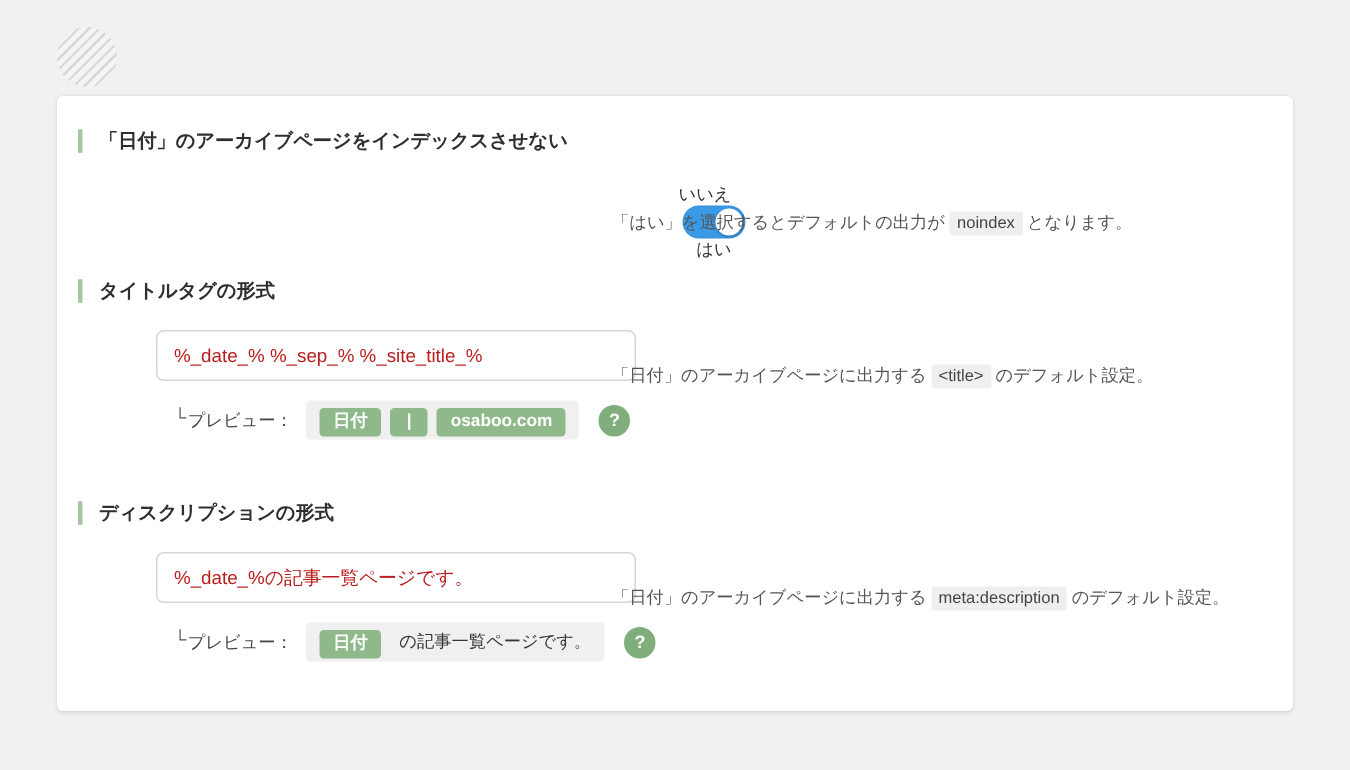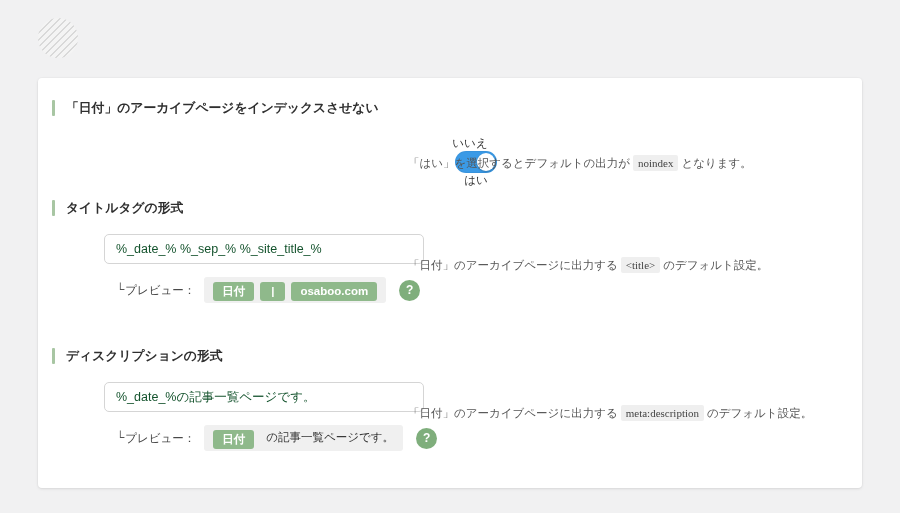--- a/index.html
+++ b/index.html
@@ -42,21 +42,21 @@
     font-weight: bold;
     color: #2f2f2f;
     letter-spacing: 0.2px;
     white-space: nowrap;
   }
 
   
   .card {
     position: absolute;
     left: 38px;
-    top: 78px;
+    top: 64px;
     width: 824px;
     height: 410px;
     background: #ffffff;
     border-radius: 4px;
     box-shadow: 0 1px 3px rgba(0,0,0,0.10), 0 0 0 1px rgba(0,0,0,0.015);
     box-sizing: border-box;
   }
 
   
   .section {
@@ -95,21 +95,21 @@
   }
   .hint {
     position: absolute;
     left: 370px;
     font-size: 11.5px;
     color: #555;
     white-space: nowrap;
     line-height: 1;
   }
   code.inline {
-    font-family: Liberation Serif, serif;
+    font-family: Liberation Sans, sans-serif;
     background: #efefef;
     color: #444;
     font-size: 11px;
     padding: 2px 5px;
     border-radius: 2px;
     margin: 0 3px;
   }
 
   
   .toggle-row {
@@ -147,29 +147,29 @@
     background: #ffffff;
     box-shadow: 0 1px 2px rgba(0,0,0,0.22);
   }
 
   
   .text-input {
     display: block;
     margin-left: 66px;
     margin-top: 16px;
     width: 320px;
-    height: 30px;
+    height: 18px;
     box-sizing: border-box;
     border: 1px solid #d5d5d5;
     border-radius: 5px;
     background: #fff;
-    padding: 0 11px;
+    padding: 16px 11px;
     font-family: "Liberation Sans", "DejaVu Sans", sans-serif;
     font-size: 12.5px;
-    color: #14532d;
+    color: #b91c1c;
     outline: none;
   }
 
   
   .preview-row {
     display: flex;
     align-items: center;
     margin-left: 78px;
     margin-top: 13px;
     height: 26px;

